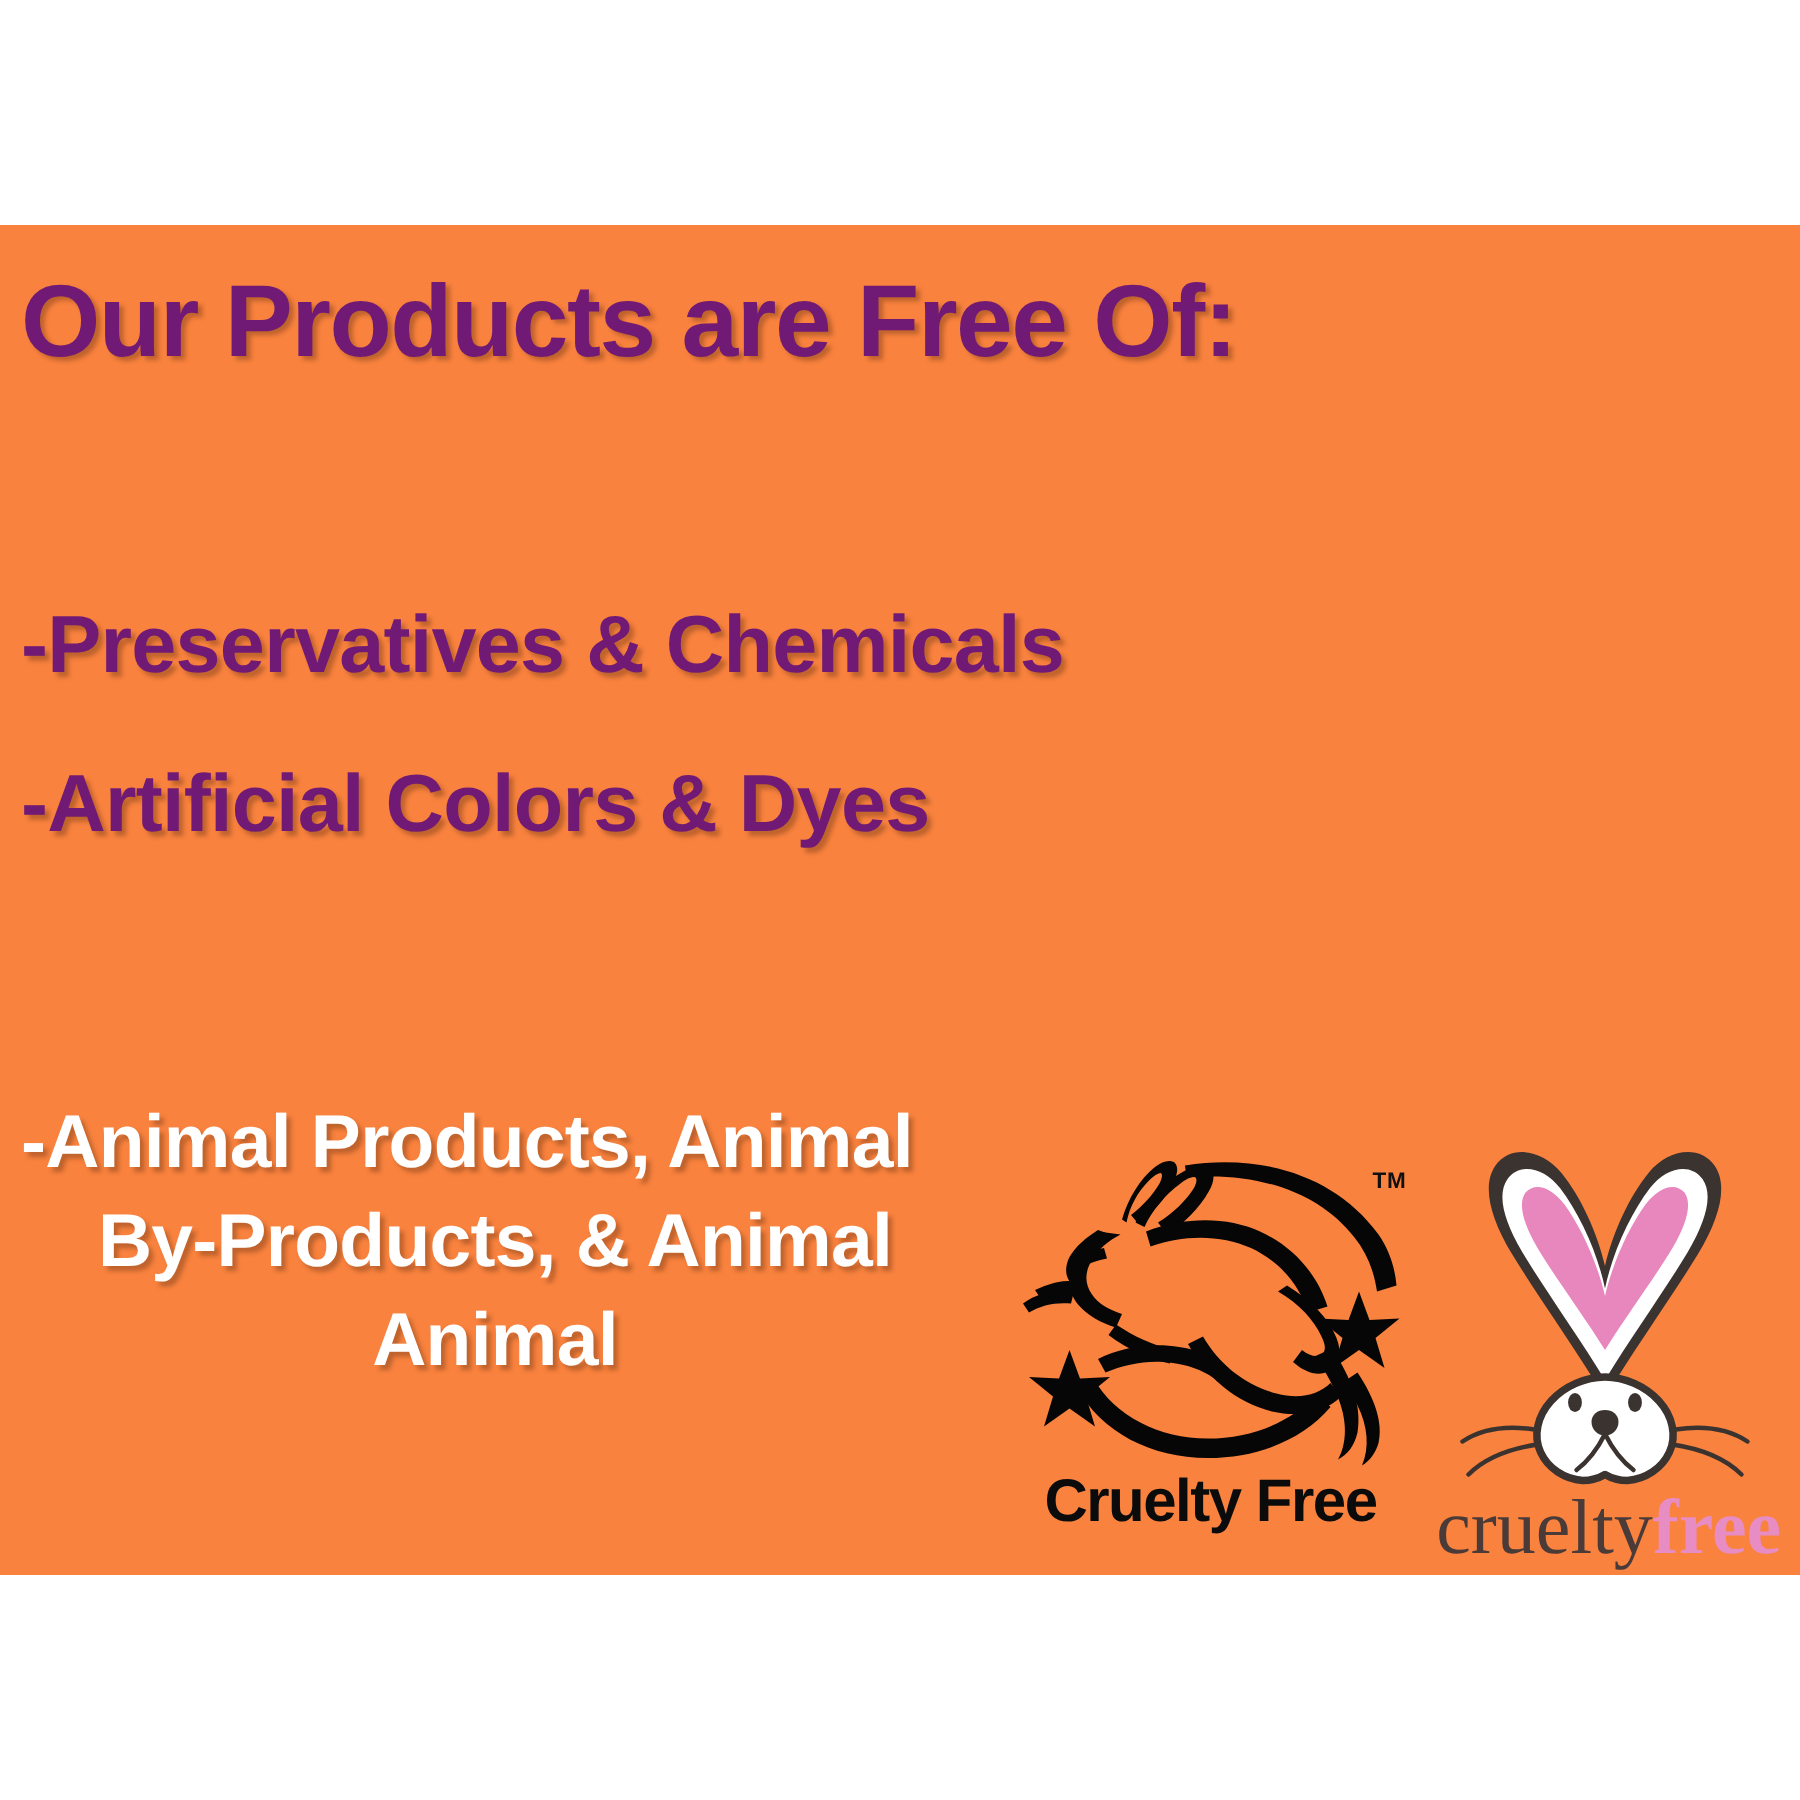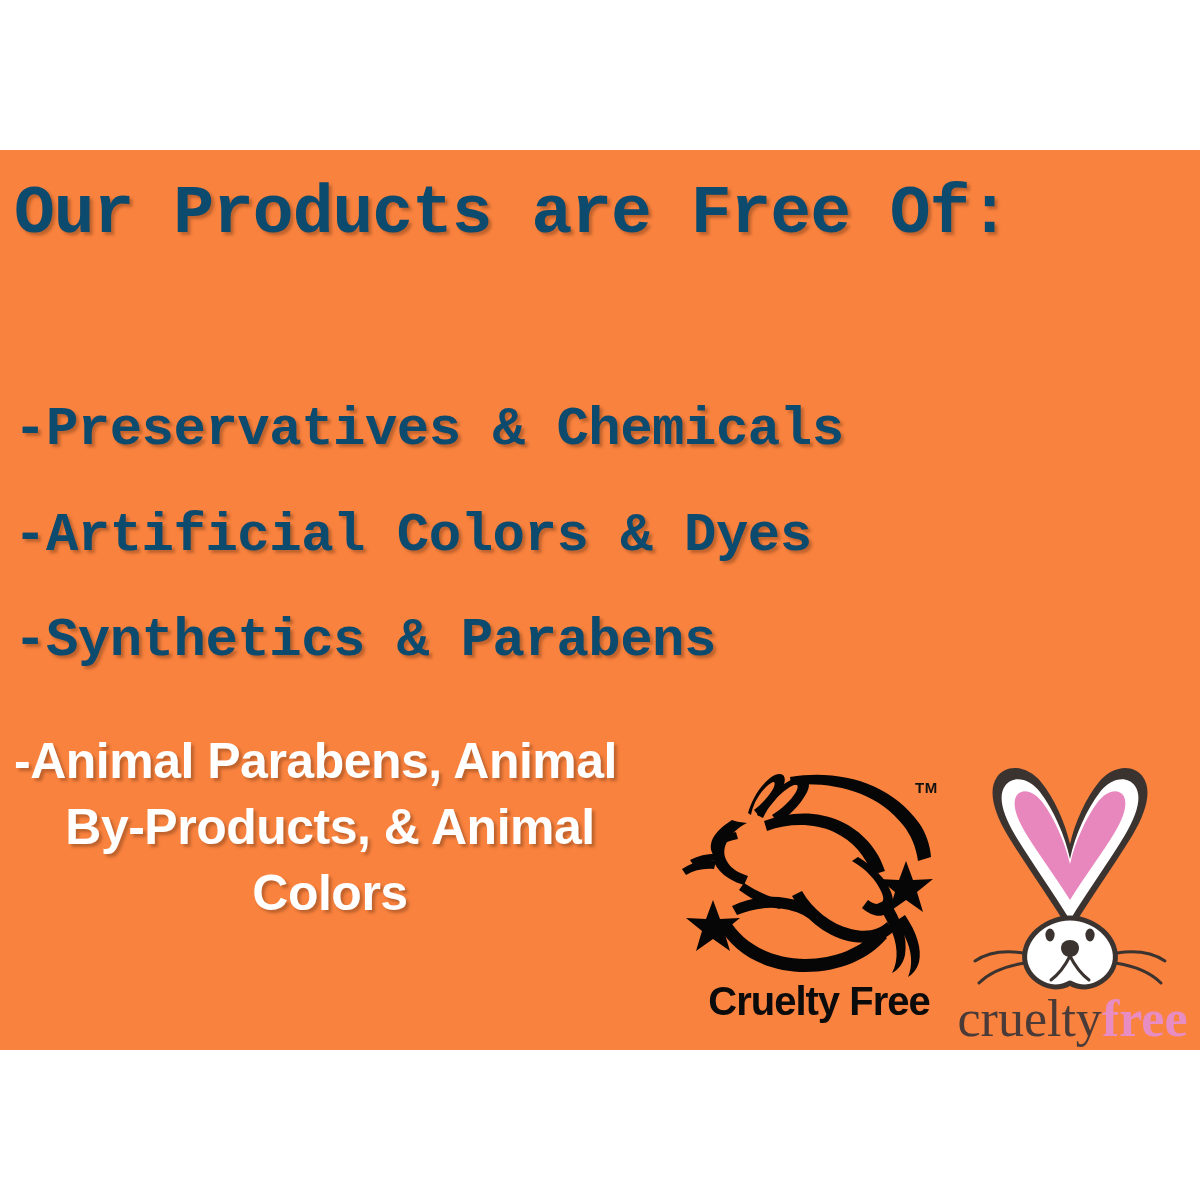--- a/index.html
+++ b/index.html
@@ -16,26 +16,25 @@
   }
   
   #banner {
     position:absolute;
     left:0; top:150px;
     width:1200px; height:900px;
     background:#F9823E;
   }
   .txt {
     position:absolute;
-    color:#0c4a6e;
+    color:#701a75;
     font-weight:700;
     letter-spacing:-0.5px;
     text-shadow:3px 3px 3px rgba(120,60,25,0.45);
     white-space:nowrap;
-    font-family:Liberation Mono, monospace;
   }
   #headline {
     left:14px; top:175px;
     font-size:68px;
     line-height:78px;
     letter-spacing:-1px;
   }
   .bullet {
     left:14px;
     font-size:54px;
@@ -74,21 +73,21 @@
   #lb-tm {
     position:absolute;
     left:253px; top:14px;
     font-size:15px;
     font-weight:700;
     color:#111111;
     letter-spacing:0.5px;
   }
   #lb-word {
     position:absolute;
-    left:12px; top:214px;
+    left:0; top:214px;
     width:290px;
     text-align:center;
     font-size:40px;
     font-weight:700;
     color:#0b0b0b;
     letter-spacing:-1px;
   }
   #lb-sub {
     position:absolute;
     left:0; top:261px;
@@ -125,26 +124,25 @@
 <div id="poster">
 
   <div id="banner"></div>
 
   <div class="txt" id="headline">Our Products are Free Of:</div>
 
   <div class="txt bullet" id="bullet-0">-Preservatives &amp; Chemicals</div>
 
   <div class="txt bullet" id="bullet-1">-Artificial Colors &amp; Dyes</div>
 
-  <div class="txt bullet" id="bullet-2">-Synthetics &amp; Parabens</div>
 
   <div id="bullet-3">
-    <span class="l0">-Animal Parabens, Animal</span>
+    <span class="l0">-Animal Products, Animal</span>
     <span>By-Products, &amp; Animal</span><br>
-    <span>Colors</span>
+    <span>Animal</span>
   </div>
 
   <div id="logos">
 
     <div id="lb-logo">
 
       <svg id="lb-mark" viewBox="0 0 270 215">
         <g fill="#060606">
 
           <path d="M118 12 C168 4 218 18 247 58 C254 68 258 80 259 92

